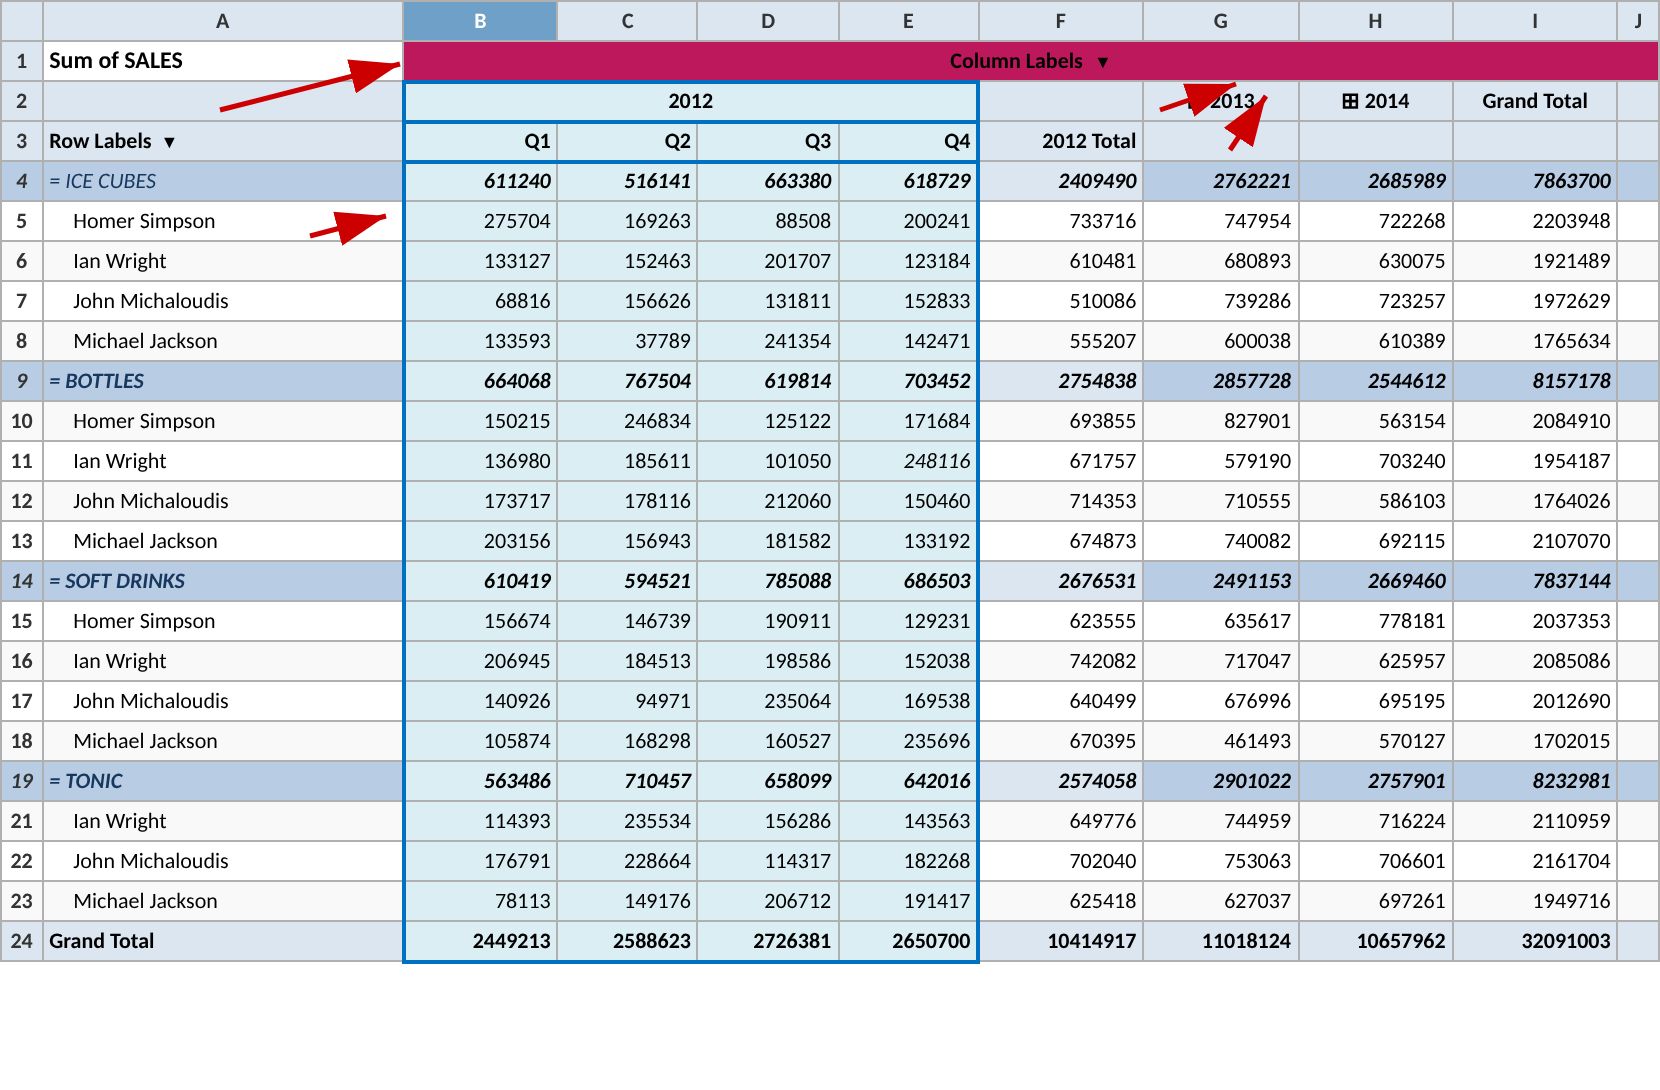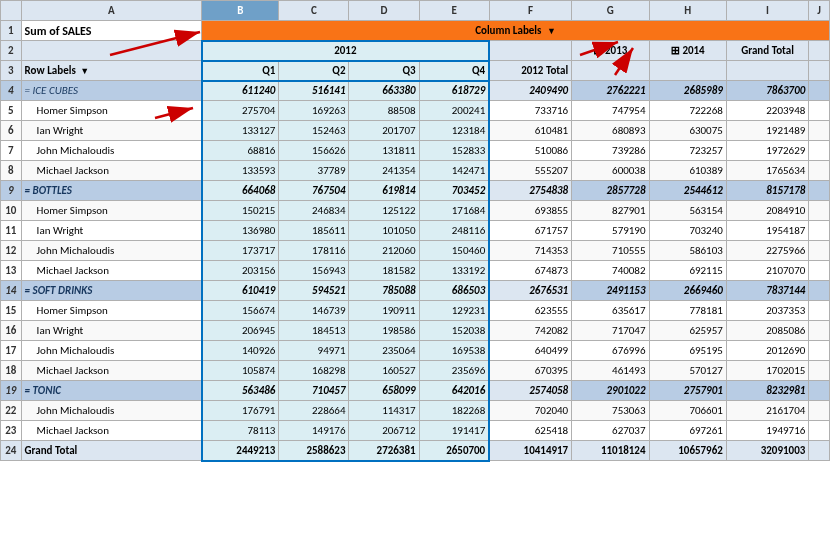--- a/index.html
+++ b/index.html
@@ -65,21 +65,21 @@
 
     
     .title-cell {
       font-weight: bold;
       font-size: 12px;
       background: #fff;
     }
 
     
     .col-labels-header {
-      background: #f97316;
+      background: #be185d;
       text-align: center;
       font-weight: bold;
     }
 
     
     .year-header {
       background: #dce6f1;
       text-align: center;
       font-weight: bold;
     }
@@ -392,39 +392,39 @@
           <td class="data-cell">2084910</td>
           <td></td>
         </tr>
 
         <tr class="data-row">
           <td class="row-num">11</td>
           <td class="name-cell">Ian Wright</td>
           <td class="data-cell range-2012" style="border-left:2px solid #0070c0;">136980</td>
           <td class="data-cell range-2012">185611</td>
           <td class="data-cell range-2012">101050</td>
-          <td class="data-cell range-2012" style="border-right:2px solid #0070c0;">248116</td>
+          <td class="data-cell range-2012" style="border-right:2px solid #0070c0;font-style:italic;">248116</td>
           <td class="data-cell">671757</td>
           <td class="data-cell">579190</td>
           <td class="data-cell">703240</td>
           <td class="data-cell">1954187</td>
           <td></td>
         </tr>
 
         <tr class="data-row">
           <td class="row-num">12</td>
           <td class="name-cell">John Michaloudis</td>
           <td class="data-cell range-2012" style="border-left:2px solid #0070c0;">173717</td>
           <td class="data-cell range-2012">178116</td>
           <td class="data-cell range-2012">212060</td>
           <td class="data-cell range-2012" style="border-right:2px solid #0070c0;">150460</td>
           <td class="data-cell">714353</td>
           <td class="data-cell">710555</td>
           <td class="data-cell">586103</td>
-          <td class="data-cell">2275966</td>
+          <td class="data-cell">1764026</td>
           <td></td>
         </tr>
 
         <tr class="data-row">
           <td class="row-num">13</td>
           <td class="name-cell">Michael Jackson</td>
           <td class="data-cell range-2012" style="border-left:2px solid #0070c0;">203156</td>
           <td class="data-cell range-2012">156943</td>
           <td class="data-cell range-2012">181582</td>
           <td class="data-cell range-2012" style="border-right:2px solid #0070c0;">133192</td>
@@ -513,20 +513,33 @@
           <td class="data-cell range-2012">658099</td>
           <td class="data-cell range-2012" style="border-right:2px solid #0070c0;padding-left:19px;">642016</td>
           <td class="data-cell total-2012">2574058</td>
           <td class="data-cell">2901022</td>
           <td class="data-cell">2757901</td>
           <td class="data-cell">8232981</td>
           <td></td>
         </tr>
 
 
+        <tr class="data-row">
+          <td class="row-num">21</td>
+          <td class="name-cell">Ian Wright</td>
+          <td class="data-cell range-2012" style="border-left:2px solid #0070c0;">114393</td>
+          <td class="data-cell range-2012">235534</td>
+          <td class="data-cell range-2012">156286</td>
+          <td class="data-cell range-2012" style="border-right:2px solid #0070c0;">143563</td>
+          <td class="data-cell">649776</td>
+          <td class="data-cell">744959</td>
+          <td class="data-cell">716224</td>
+          <td class="data-cell">2110959</td>
+          <td></td>
+        </tr>
 
         <tr class="data-row">
           <td class="row-num">22</td>
           <td class="name-cell">John Michaloudis</td>
           <td class="data-cell range-2012" style="border-left:2px solid #0070c0;">176791</td>
           <td class="data-cell range-2012">228664</td>
           <td class="data-cell range-2012">114317</td>
           <td class="data-cell range-2012" style="border-right:2px solid #0070c0;">182268</td>
           <td class="data-cell">702040</td>
           <td class="data-cell">753063</td>

